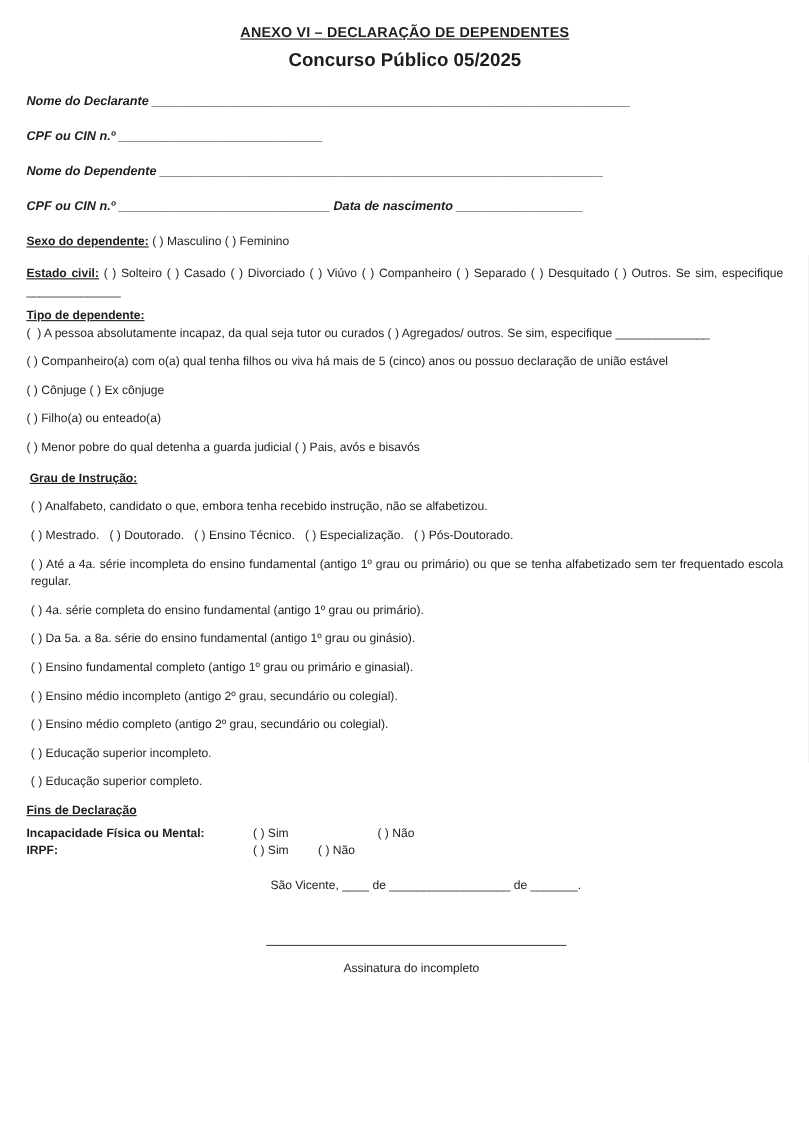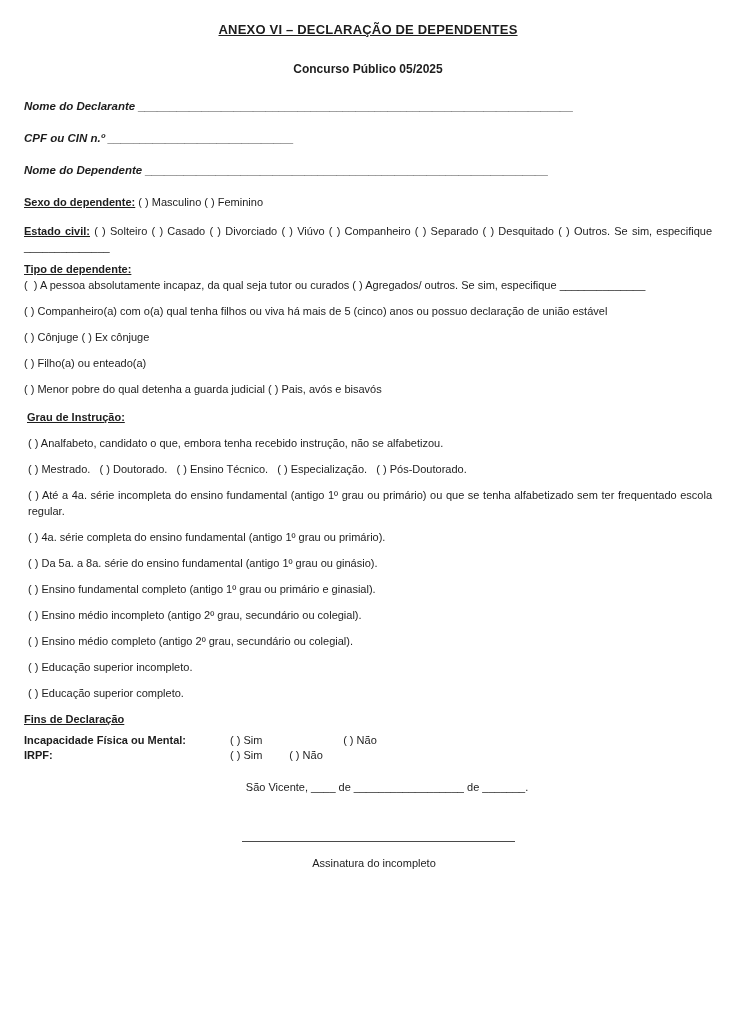--- a/index.html
+++ b/index.html
@@ -4,21 +4,21 @@
 <style>
   html,body{margin:0;padding:0;background:#e9e9e9;}
   .page{
     width:735px;height:1024px;background:#ffffff;margin:0 auto;
     box-sizing:border-box;padding:22px 23px 0 24px;position:relative;
     font-family:"Liberation Sans", sans-serif;font-size:11px;line-height:16px;
     color:#1d1d1d;overflow:hidden;
   }
   .center{text-align:center;}
   .doc-title{font-size:13px;font-weight:700;text-decoration:underline;letter-spacing:.2px;}
-  .doc-subtitle{font-size:12px;font-weight:700;margin-top:23px;}
+  .doc-subtitle{font-size:17px;font-weight:700;margin-top:9px;}
   .fields{margin-top:21px;}
   .field{font-weight:700;font-style:italic;font-size:11.5px;margin-top:16px;white-space:nowrap;overflow:hidden;}
   .field:first-child{margin-top:0;}
   .fline{font-weight:700;}
   .sec-label{font-weight:700;text-decoration:underline;}
   .sexo-row{margin-top:16px;}
   .estado{margin-top:13px;text-align:justify;}
   .tipo-label{margin-top:6px;}
   .opt{margin-top:10px;}
   .justify{text-align:justify;}
@@ -48,20 +48,26 @@
       <span>Nome do Declarante</span>
       <span class="fline">____________________________________________________________________</span>
     </div>
     <div class="field">
       <span>CPF ou CIN n.º</span>
       <span class="fline">_____________________________</span>
     </div>
     <div class="field">
       <span>Nome do Dependente</span>
       <span class="fline">_______________________________________________________________</span>
+    </div>
+    <div class="field">
+      <span>CPF ou CIN n.º</span>
+      <span class="fline">______________________________</span>
+      <span>Data de nascimento</span>
+      <span class="fline">__________________</span>
     </div>
   </div>
 
   <div class="sexo-row">
     <span class="sec-label">Sexo do dependente:</span>
     <span>( ) Masculino ( ) Feminino</span>
   </div>
 
   <div class="estado">
     <span class="sec-label">Estado civil:</span>

